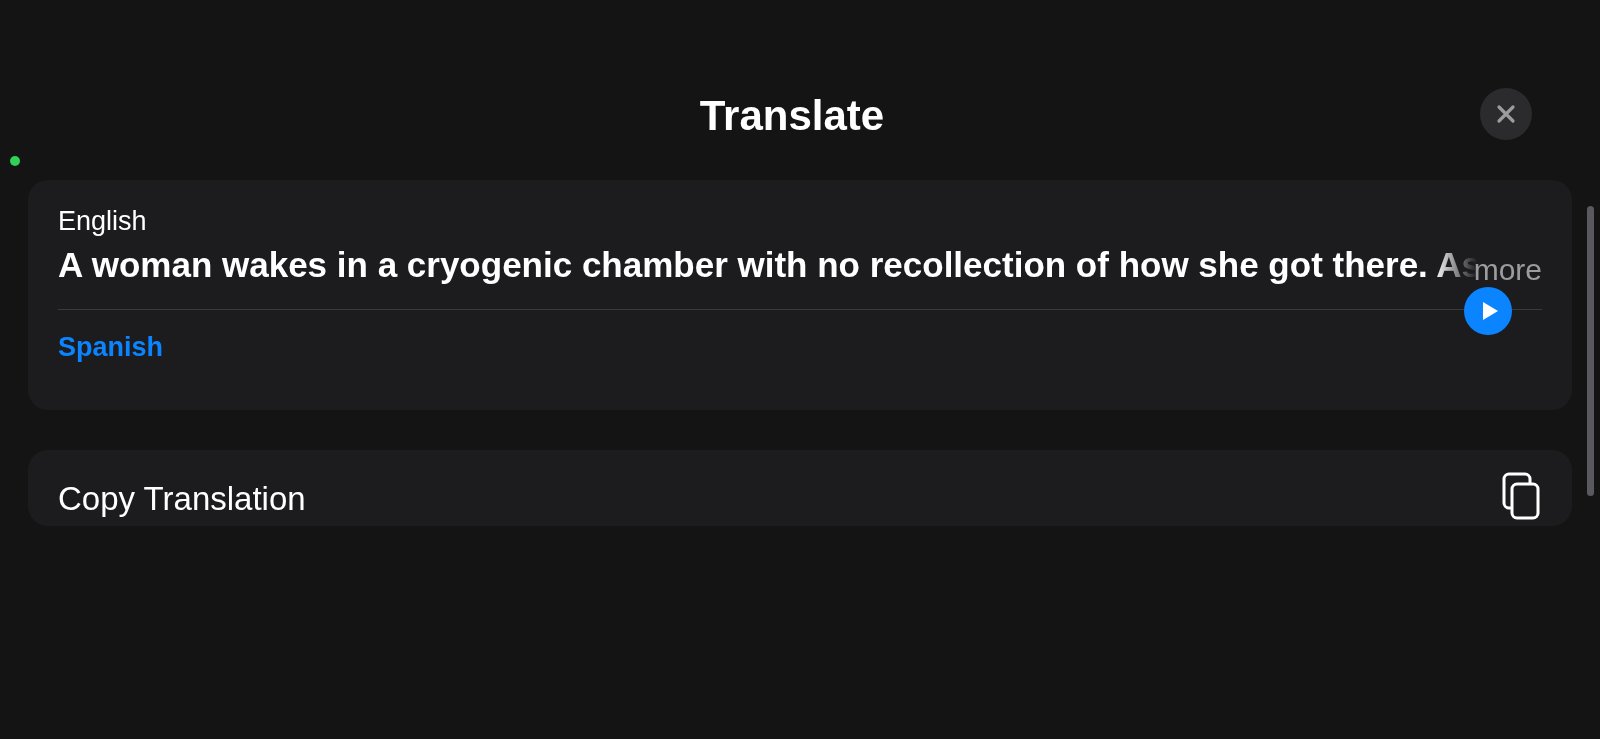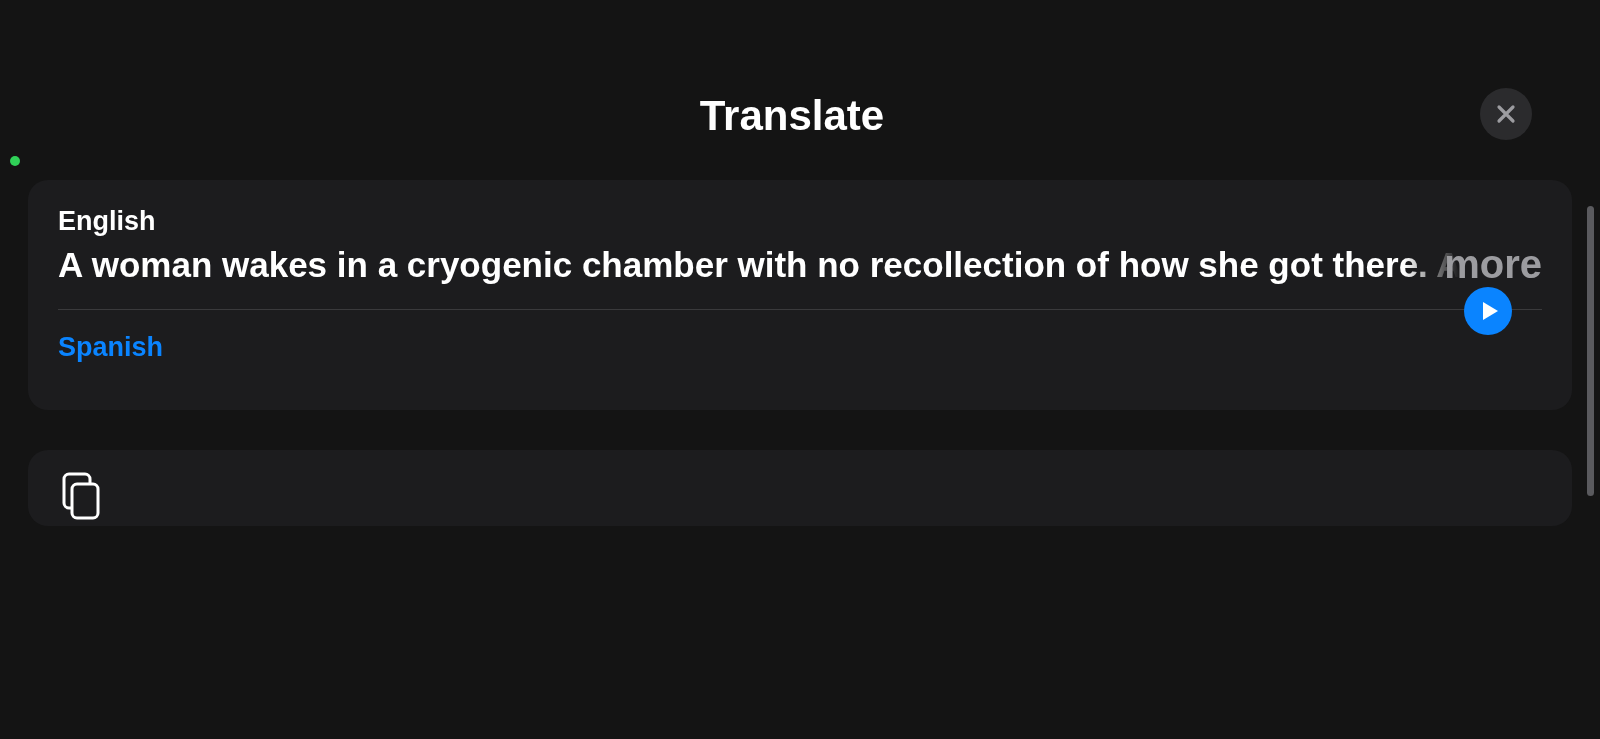--- a/index.html
+++ b/index.html
@@ -4,26 +4,26 @@
 <style>
   * { box-sizing: border-box; margin: 0; padding: 0; }
   html, body { width: 1600px; height: 739px; background: #141414; font-family: -apple-system, "SF Pro Text", "Helvetica Neue", Arial, sans-serif; color: #fff; overflow: hidden; }
   .header { position: relative; height: 180px; }
   .title { position: absolute; left: 0; right: 16px; top: 92px; text-align: center; font-size: 42px; font-weight: 700; color: #fff; }
   .close-btn { position: absolute; top: 88px; right: 68px; width: 52px; height: 52px; border-radius: 50%; background: #2b2b2d; display: flex; align-items: center; justify-content: center; cursor: pointer; }
   .close-btn svg { width: 24px; height: 24px; }
   .green-dot { position: absolute; top: 156px; left: 10px; width: 10px; height: 10px; background: #30d158; border-radius: 50%; }
   .card { margin: 0 28px; background: #1c1c1e; border-radius: 20px; }
   .translate-card { padding: 26px 30px 28px 30px; }
-  .lang-label { font-size: 27px; font-weight: 700; color: #fff; margin-bottom: 6px; }
+  .lang-label { font-size: 27px; font-weight: 400; color: #fff; margin-bottom: 6px; }
   .source-row { position: relative; }
   .source-text { font-size: 35px; font-weight: 700; color: #fff; line-height: 1.25; white-space: nowrap; }
   .source-clip { overflow: hidden; padding-right: 120px; }
   .more-fade { position: absolute; right: 0; bottom: 0; height: 48px; display: flex; align-items: flex-end; padding-left: 40px; background: linear-gradient(to right, rgba(28,28,30,0), rgba(28,28,30,1) 40%); }
-  .more-link { font-size: 40px; font-weight: 700; color: #9c9ca0; }
+  .more-link { font-size: 30px; font-weight: 400; color: #9c9ca0; }
   .divider { height: 1px; background: #3a3a3c; margin: 22px 0; }
   .target-lang { font-size: 27px; font-weight: 700; color: #0a84ff; margin-bottom: 19px; }
   .target-text { font-size: 35px; font-weight: 700; color: #0a84ff; line-height: 1.28; white-space: pre-wrap; padding-right: 80px; }
   .play-btn { position: absolute; right: 30px; bottom: 28px; width: 48px; height: 48px; border-radius: 50%; background: #0a84ff; display: flex; align-items: center; justify-content: center; cursor: pointer; }
   .play-btn svg { width: 18px; height: 20px; margin-left: 3px; }
   .target-wrap { position: relative; }
   .copy-card { margin-top: 40px; padding: 22px 30px 0 30px; display: flex; align-items: center; justify-content: space-between; }
   .copy-label { font-size: 33px; font-weight: 500; color: #fff; }
   .copy-icon svg { width: 44px; height: 50px; }
   .scroll-indicator { position: absolute; right: 6px; top: 206px; width: 7px; height: 290px; background: #5a5a5e; border-radius: 4px; }
@@ -58,20 +58,21 @@
     <div class="target-lang">Spanish</div>
     <div class="play-btn">
       <svg viewBox="0 0 18 20">
           <path d="M2 1 L17 10 L2 19 Z" fill="#fff"></path>
         </svg>
     </div>
   </div>
 </div>
 
 <div class="card copy-card">
+  <div class="copy-label">Copy Translation</div>
   <div class="copy-icon">
     <svg viewBox="0 0 44 50">
       <rect x="6" y="2" width="26" height="34" rx="5" ry="5" fill="none" stroke="#fff" stroke-width="3"></rect>
       <rect x="14" y="12" width="26" height="34" rx="5" ry="5" fill="#1c1c1e" stroke="#fff" stroke-width="3"></rect>
     </svg>
   </div>
 </div>
 
 <div class="scroll-indicator"></div>
 

